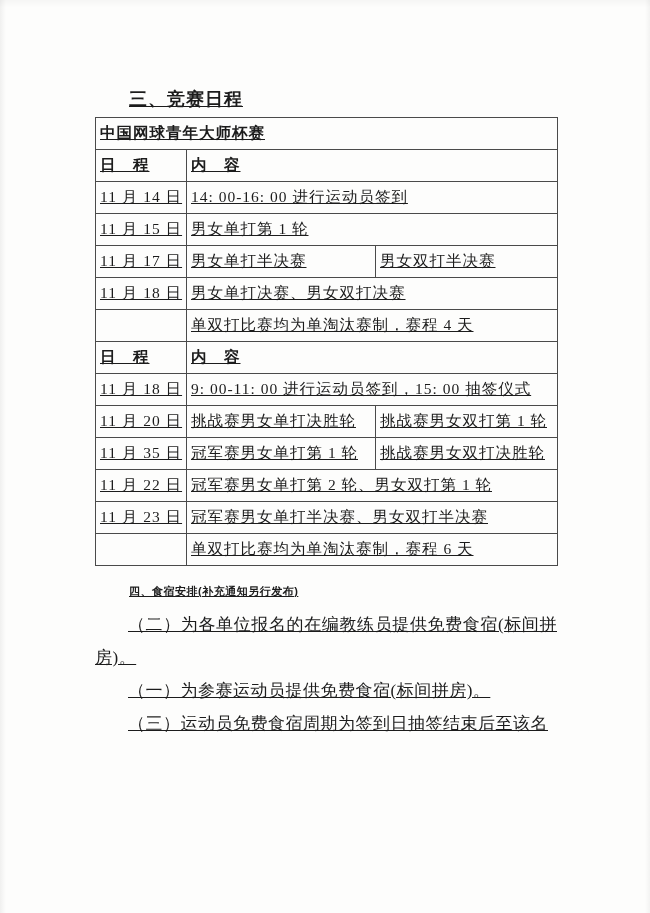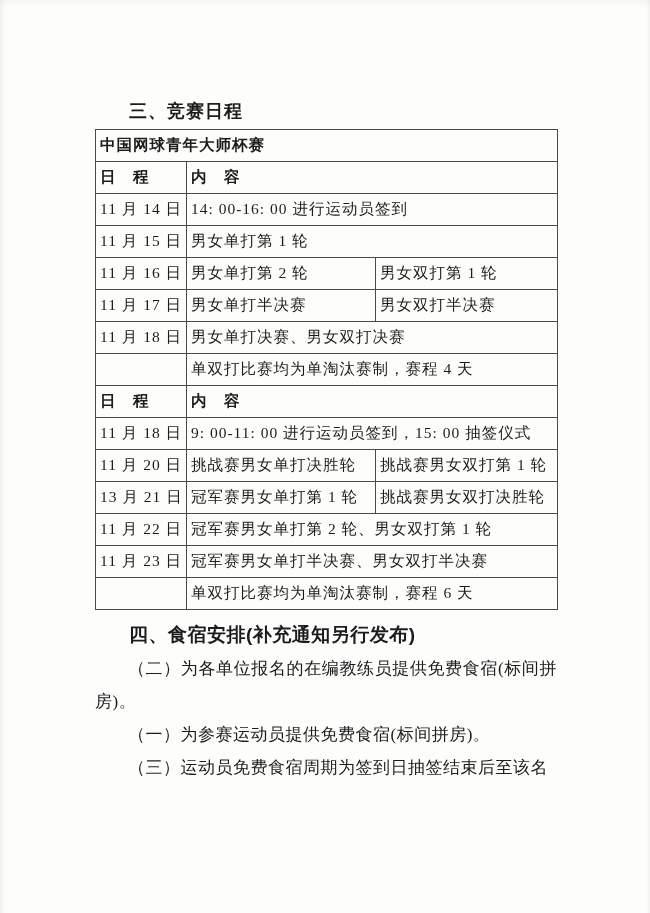--- a/index.html
+++ b/index.html
@@ -14,21 +14,21 @@
   .sheet {
     position: absolute; inset: 0;
     background:
       linear-gradient(90deg, rgba(0,0,0,0.05) 0, rgba(0,0,0,0) 6px),
       linear-gradient(270deg, rgba(0,0,0,0.04) 0, rgba(0,0,0,0) 5px),
       linear-gradient(180deg, rgba(0,0,0,0.03) 0, rgba(0,0,0,0) 8px),
       #fdfdfc;
   }
   .content {
     position: absolute;
-    left: 95px; top: 100px; width: 462px;
+    left: 95px; top: 88px; width: 462px; text-decoration: underline;
   }
   .sec-heading {
     font-family: "Liberation Sans", "DejaVu Sans", sans-serif;
     font-weight: bold;
     font-size: 18px;
     line-height: 22px;
     margin: 0 0 0 34px;
     letter-spacing: 1px;
   }
   table.sched {
@@ -60,21 +60,21 @@
   td.t-colhead {
     font-family: "Liberation Sans", "DejaVu Sans", sans-serif;
     font-weight: bold;
     font-size: 16px;
     height: 29px;
   }
   td.t-date { text-align: center; margin-left: 24px; }
   .sec4-heading {
     font-family: "Liberation Sans", "DejaVu Sans", sans-serif;
     font-weight: bold;
-    font-size: 19px;
+    font-size: 11px;
     line-height: 22px;
     margin: 14px 0 6px 34px;
     letter-spacing: 0.5px;
   }
   .para {
     font-size: 17px;
     line-height: 33px;
     margin: 0;
     text-indent: 33px;
     letter-spacing: 0.5px;
@@ -107,25 +107,20 @@
       </tr>
       <tr>
         <td class="t-date">11 月 14 日</td>
         <td colspan="2">14: 00-16: 00 进行运动员签到</td>
       </tr>
       <tr>
         <td class="t-date">11 月 15 日</td>
         <td colspan="2">男女单打第 1 轮</td>
       </tr>
       <tr>
-        <td class="t-date">11 月 16 日</td>
-        <td>男女单打第 2 轮</td>
-        <td>男女双打第 1 轮</td>
-      </tr>
-      <tr>
         <td class="t-date">11 月 17 日</td>
         <td>男女单打半决赛</td>
         <td>男女双打半决赛</td>
       </tr>
       <tr>
         <td class="t-date">11 月 18 日</td>
         <td colspan="2">男女单打决赛、男女双打决赛</td>
       </tr>
       <tr>
         <td class="t-date"></td>
@@ -139,21 +134,21 @@
       <tr>
         <td class="t-date">11 月 18 日</td>
         <td colspan="2">9: 00-11: 00 进行运动员签到，15: 00 抽签仪式</td>
       </tr>
       <tr>
         <td class="t-date">11 月 20 日</td>
         <td>挑战赛男女单打决胜轮</td>
         <td>挑战赛男女双打第 1 轮</td>
       </tr>
       <tr>
-        <td class="t-date">13 月 21 日</td>
+        <td class="t-date">11 月 35 日</td>
         <td>冠军赛男女单打第 1 轮</td>
         <td>挑战赛男女双打决胜轮</td>
       </tr>
       <tr>
         <td class="t-date">11 月 22 日</td>
         <td colspan="2">冠军赛男女单打第 2 轮、男女双打第 1 轮</td>
       </tr>
       <tr>
         <td class="t-date">11 月 23 日</td>
         <td colspan="2">冠军赛男女单打半决赛、男女双打半决赛</td>

